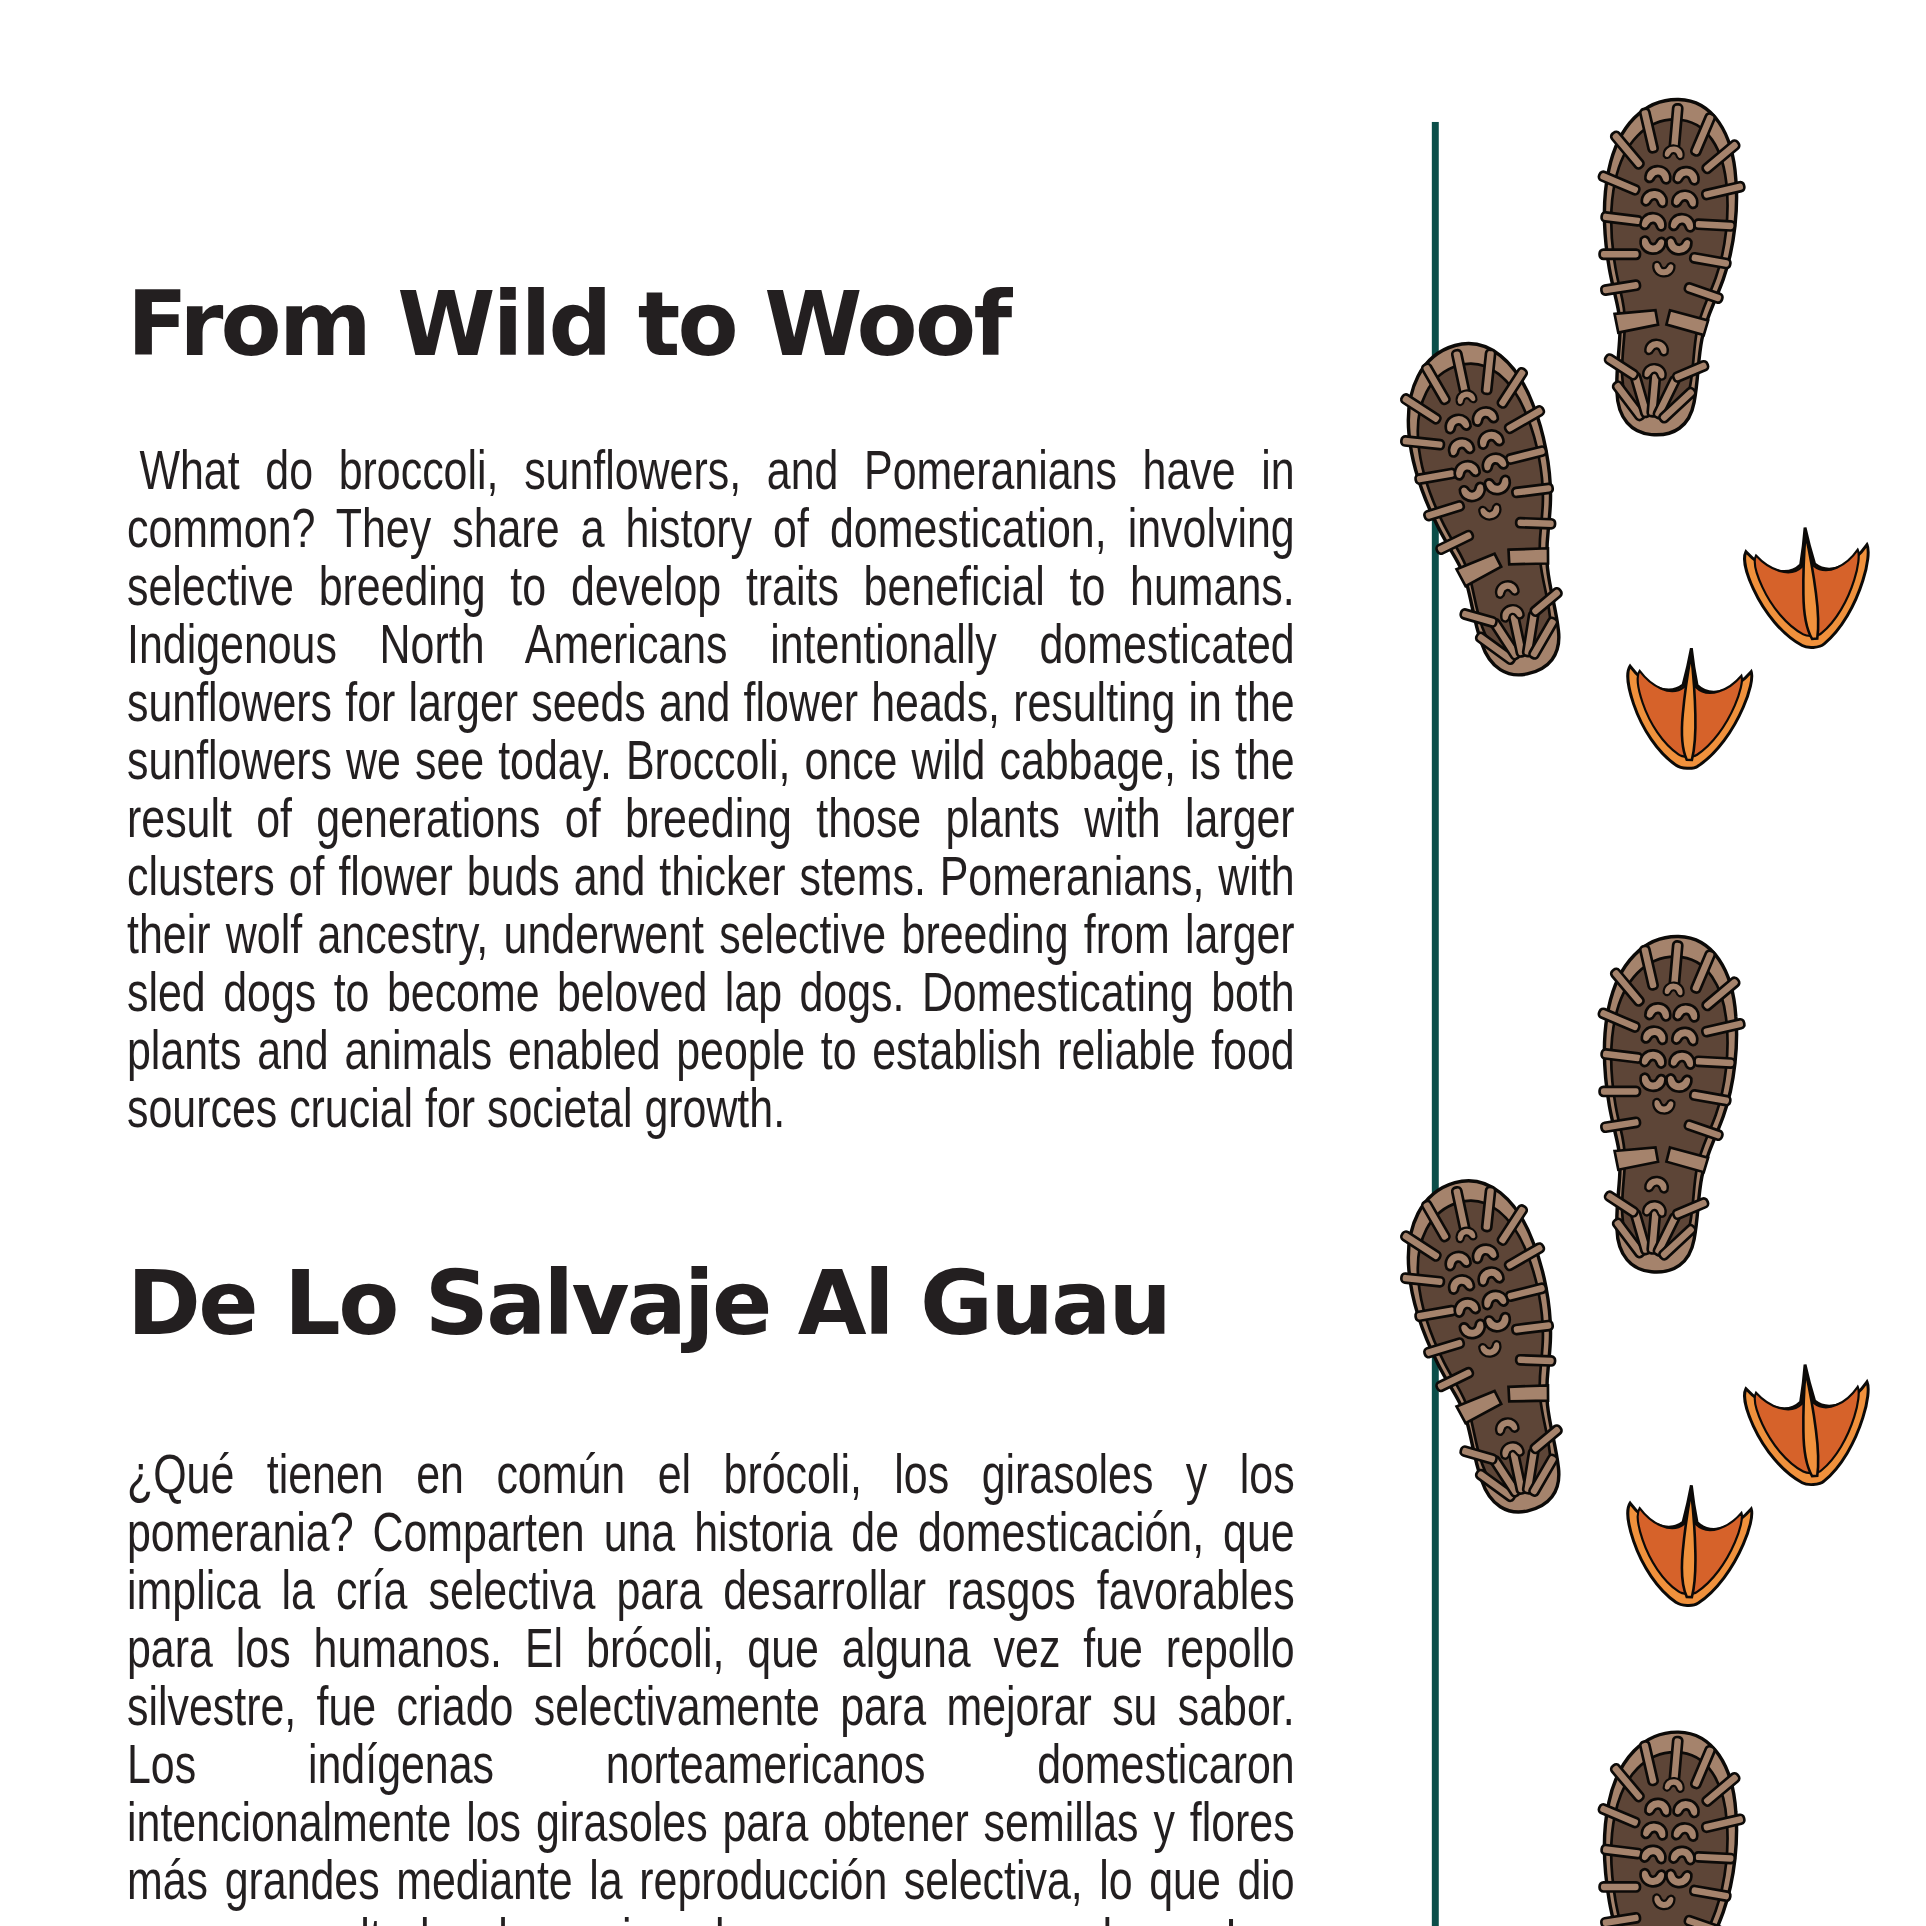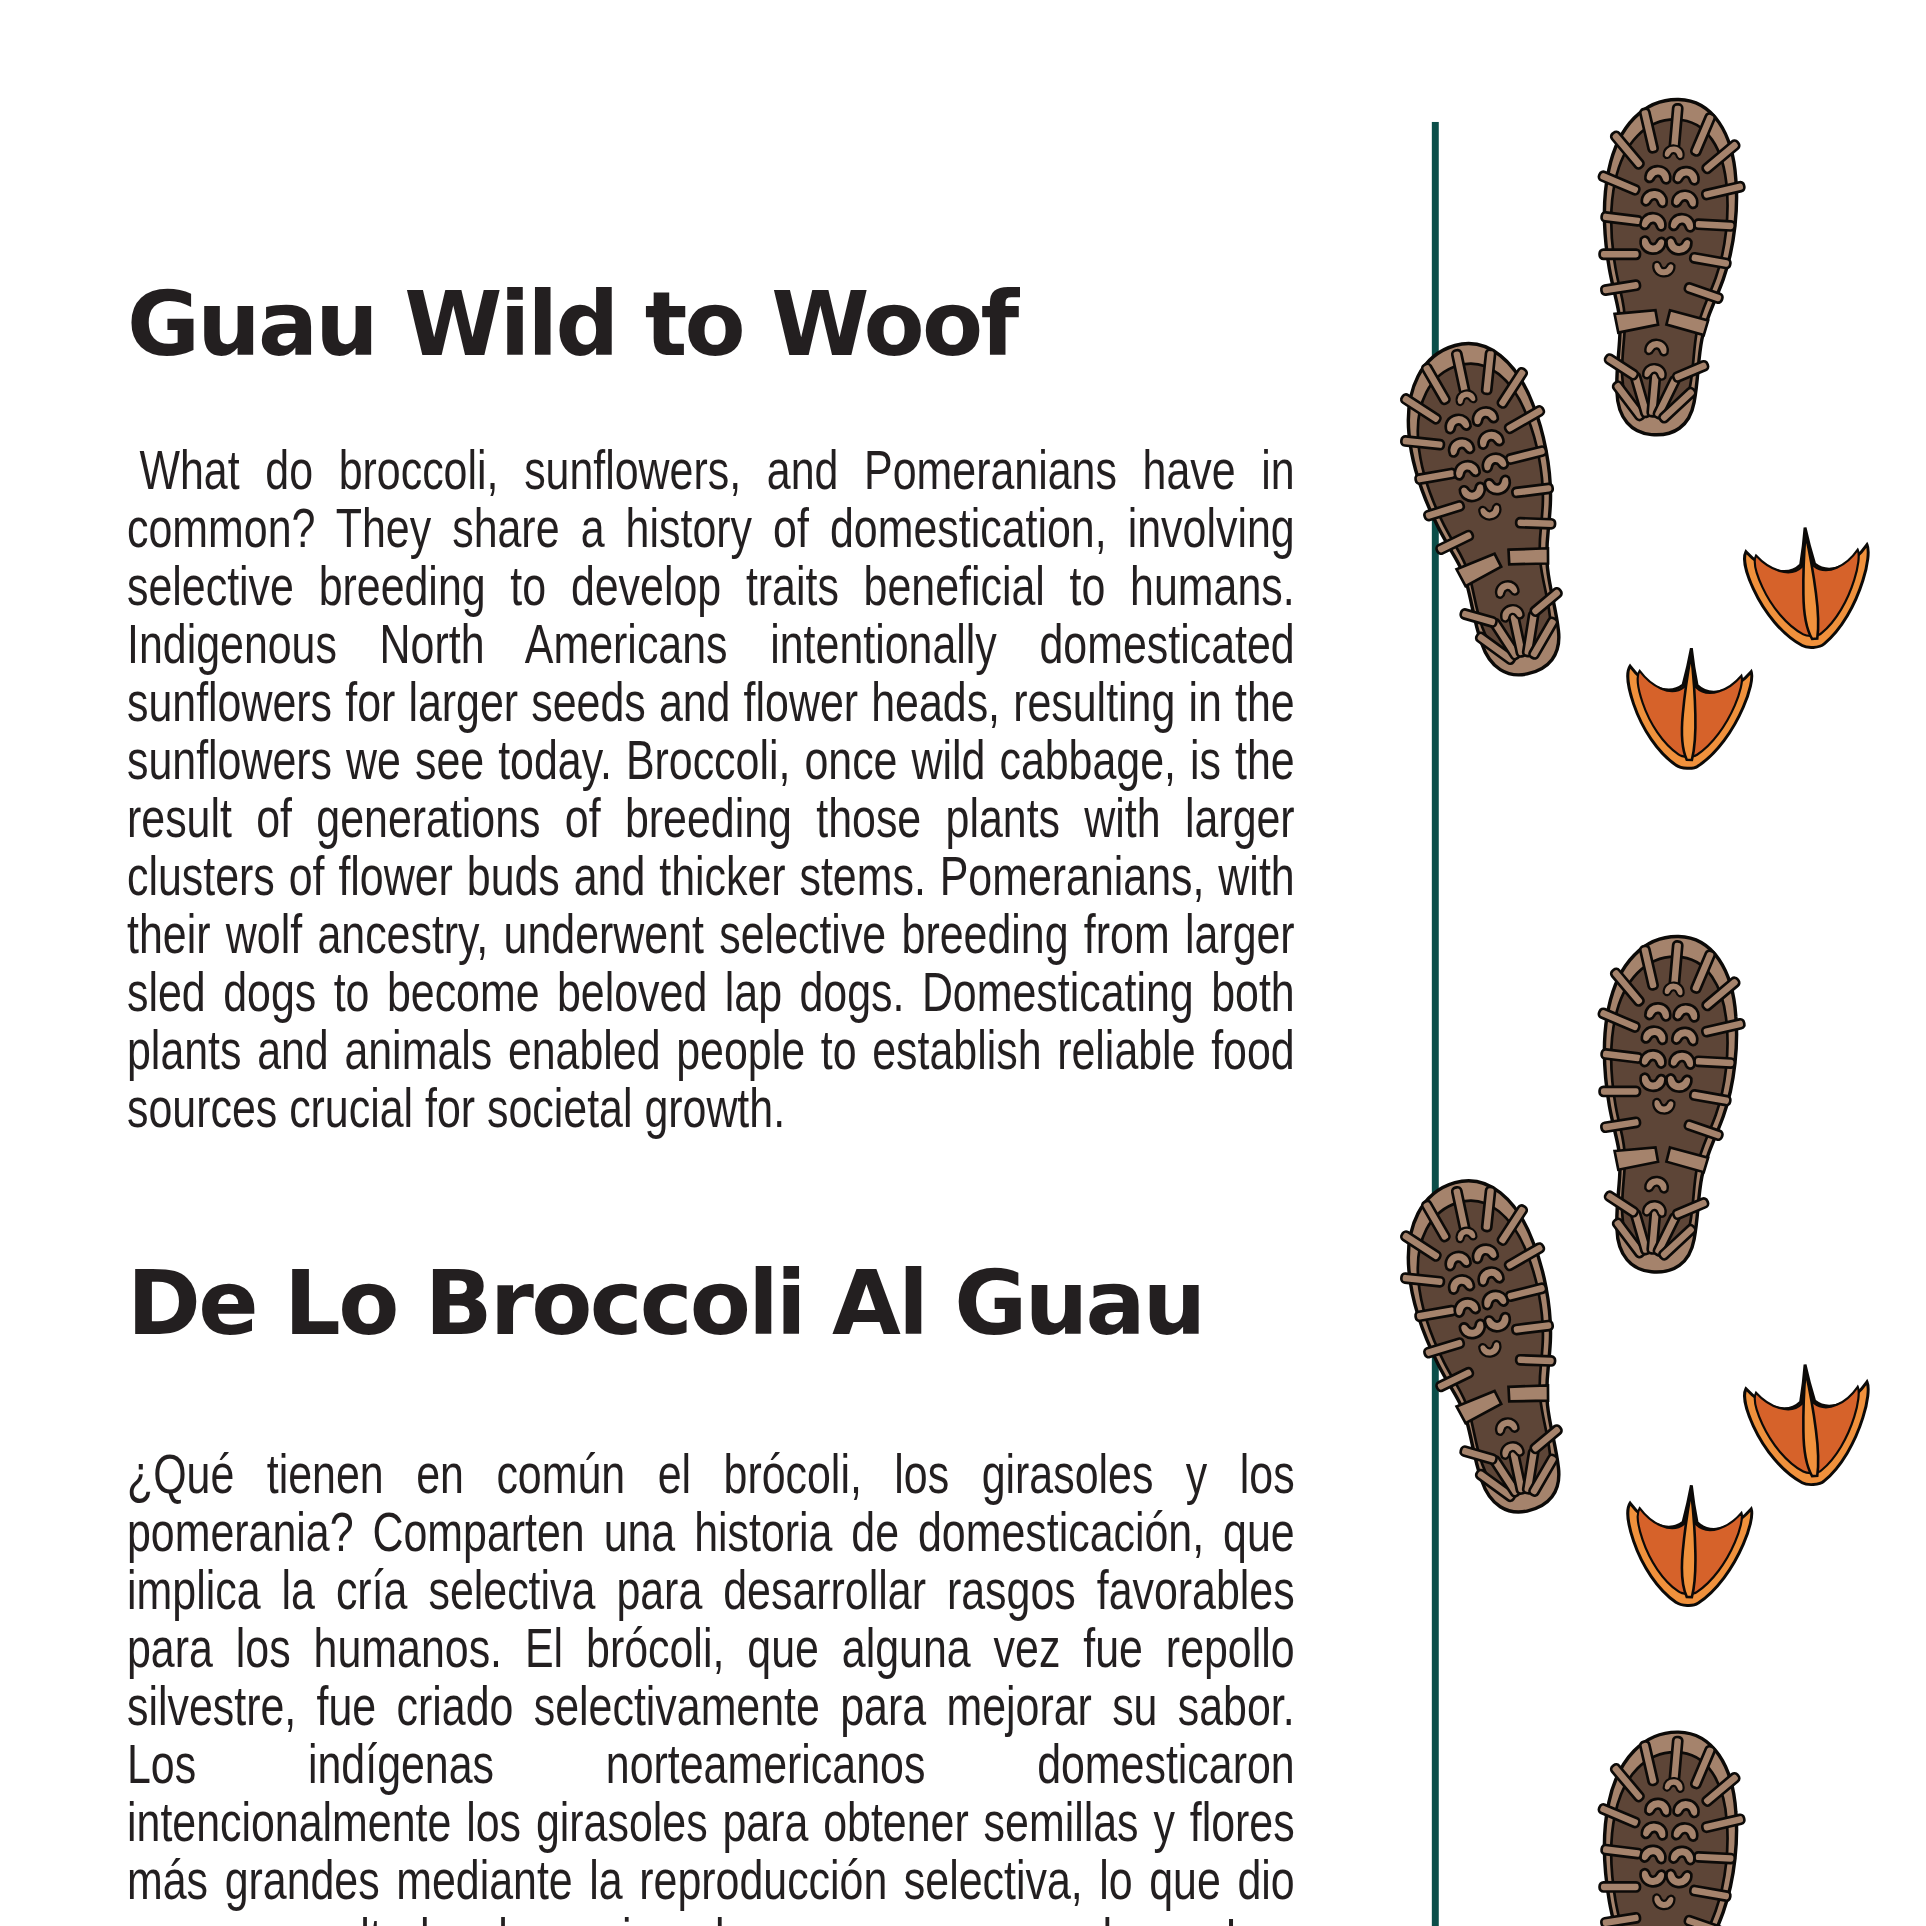--- a/index.html
+++ b/index.html
@@ -63,25 +63,25 @@
   .boot-lug   { fill: var(--boot-light); stroke: var(--outline); stroke-width: 7; }
   .duck-outer { fill: var(--duck-light); stroke: var(--outline); stroke-width: 8; }
   .duck-inner { fill: var(--duck-dark); stroke: var(--outline); stroke-width: 7; }
   .duck-ridge { fill: var(--duck-light); stroke: var(--outline); stroke-width: 7; }
 </style>
 </head>
 <body>
 
 <div class="page">
 
-  <h1 class="doc-title" id="title-english">Guau Wild to Woof</h1>
+  <h1 class="doc-title" id="title-english">From Wild to Woof</h1>
 
   <p class="doc-para" id="para-english">What do broccoli, sunflowers, and Pomeranians have in common? They share a history of domestication, involving selective breeding to develop traits beneficial to humans. Indigenous North Americans intentionally domesticated sunflowers for larger seeds and flower heads, resulting in the sunflowers we see today. Broccoli, once wild cabbage, is the result of generations of breeding those plants with larger clusters of flower buds and thicker stems. Pomeranians, with their wolf ancestry, underwent selective breeding from larger sled dogs to become beloved lap dogs. Domesticating both plants and animals enabled people to establish reliable food sources crucial for societal growth.</p>
 
-  <h1 class="doc-title" id="title-spanish">De Lo Broccoli Al Guau</h1>
+  <h1 class="doc-title" id="title-spanish">De Lo Salvaje Al Guau</h1>
 
   <p class="doc-para" id="para-spanish">¿Qué tienen en común el brócoli, los girasoles y los pomerania? Comparten una historia de domesticación, que implica la cría selectiva para desarrollar rasgos favorables para los humanos. El brócoli, que alguna vez fue repollo silvestre, fue criado selectivamente para mejorar su sabor. Los indígenas norteamericanos domesticaron intencionalmente los girasoles para obtener semillas y flores más grandes mediante la reproducción selectiva, lo que dio como resultado los girasoles que vemos hoy. Los pomeranias, con su ascendencia lobuna, se sometieron a la cría selectiva derivados de perros de trineo más grandes para convertirse en queridos perros falderos. La domesticación de plantas y animales permitió a las personas establecer fuentes confiables de alimentos, cruciales para el crecimiento social.</p>
 
   <svg class="art-svg" viewBox="0 0 1540 6600" xmlns="http://www.w3.org/2000/svg">
     <defs>
 
       <path id="chev" d="M -32 16 C -36 -4 -21 -21 0 -21 C 21 -21 36 -4 32 16 C 24 27 13 22 9 11 C 5 2 -5 2 -9 11 C -13 22 -24 27 -32 16 Z"></path>
 
       <g id="boot-print">
         <path class="boot-outer" d="M 224 10 C 134 16, 72 94, 58 210 C 48 288, 58 376, 82 468 C 102 542, 120 570, 124 628 C 128 678, 122 728, 130 788 C 138 858, 178 892, 230 892 C 288 892, 328 862, 334 798 C 340 738, 334 686, 340 632 C 346 572, 362 544, 382 470 C 406 378, 404 272, 392 205 C 374 86, 314 4, 224 10 Z"></path>

